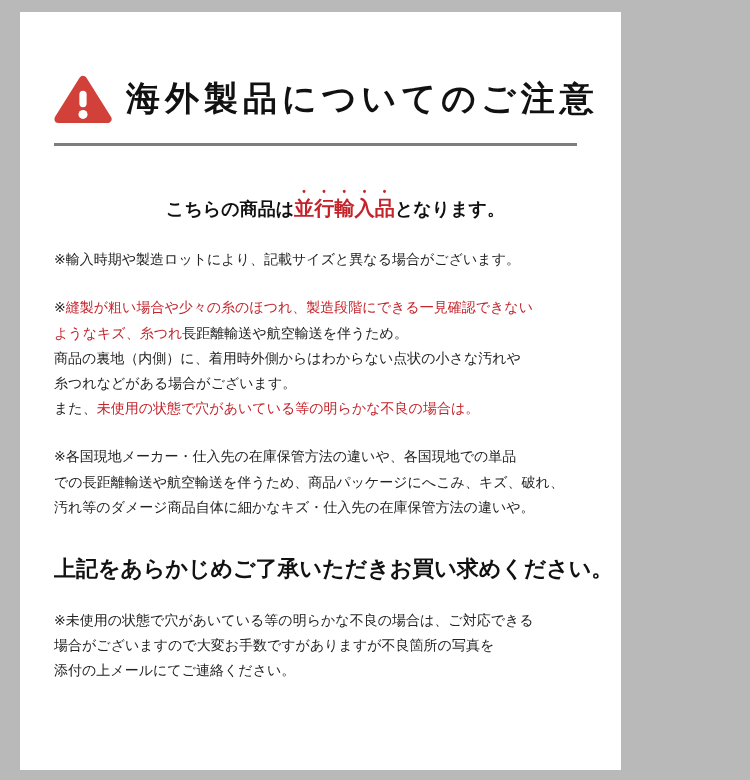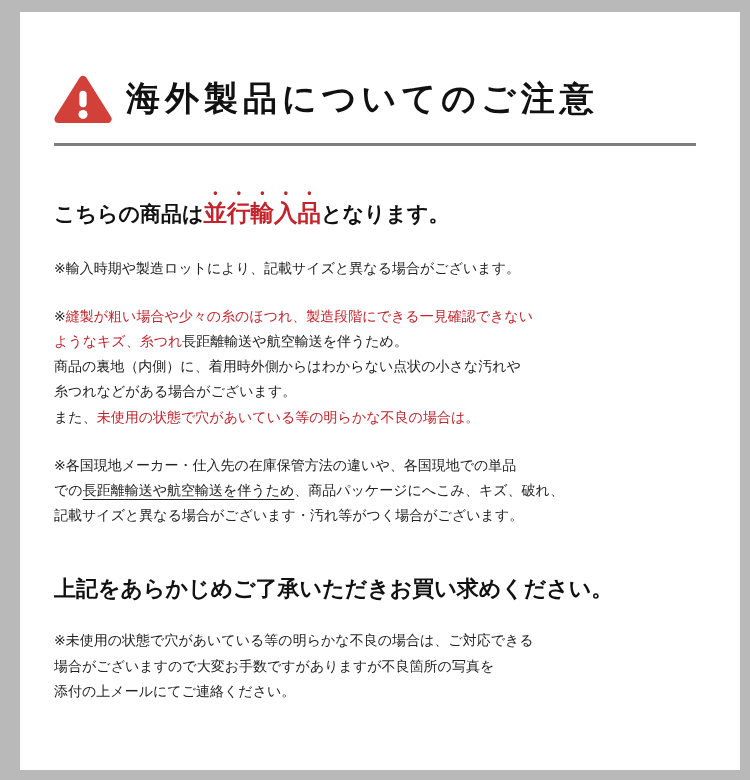--- a/index.html
+++ b/index.html
@@ -14,21 +14,21 @@
   *{margin:0;padding:0;box-sizing:border-box;}
   html,body{width:750px;height:780px;overflow:hidden;}
   body{
     background:var(--frame-border);
     font-family:"Liberation Sans","DejaVu Sans",sans-serif;
     color:var(--body-text);
   }
   .panel{
     position:absolute;
     left:20px; top:12px;
-    width:720px; height:758px;
+    width:601px; height:758px;
     background:var(--panel-bg);
     padding:58px 4px 0 34px;
     overflow:hidden;
   }
   .header{
     display:flex;
     align-items:center;
     gap:14px;
     height:58px;
   }
@@ -44,47 +44,47 @@
     color:var(--heading-text);
     white-space:nowrap;
   }
   .divider{
     border:none;
     border-top:3px solid var(--divider);
     margin:15px 40px 0 0;
   }
   p.lead{
     margin-top:40px;
-    font-size:21px;
+    font-size:18px;
     font-weight:700;
     color:var(--heading-text);
     line-height:1.6;
+    text-align:center;
   }
   p.lead .em{
     color:var(--red-text);
     font-size:1.12em;
     -webkit-text-emphasis:filled dot;
     text-emphasis:filled dot;
     -webkit-text-emphasis-position:over right;
     text-emphasis-position:over right;
   }
   p.body{
     font-size:14px;
     line-height:1.8;
     white-space:pre-line;
     margin-top:23px;
     color:var(--body-text);
   }
   p.body .red{color:var(--red-text);margin-top:22px;}
   p.body .u{
-    text-decoration:underline;
     text-underline-offset:4px;
   }
   p.statement{
-    margin-top:44px;
+    margin-top:32px;
     font-size:22px;
     font-weight:800;
     color:var(--heading-text);
     line-height:1.5;
   }
 </style>
 </head>
 <body>
 
 <div class="panel">
@@ -105,21 +105,21 @@
   <p class="body"><span>※輸入時期や製造ロットにより、記載サイズと異なる場合がございます。</span></p>
 
   <p class="body"><span>※</span><span class="red">縫製が粗い場合や少々の糸のほつれ、製造段階にできる一見確認できない
 ようなキズ、糸つれ</span><span>長距離輸送や航空輸送を伴うため。
 商品の裏地（内側）に、着用時外側からはわからない点状の小さな汚れや
 糸つれなどがある場合がございます。
 また、</span><span class="red">未使用の状態で穴があいている等の明らかな不良の場合は。</span></p>
 
   <p class="body"><span>※</span><span>各国現地メーカー・仕入先の在庫保管方法の違いや、各国現地での単品
 での</span><span class="u">長距離輸送や航空輸送を伴うため</span><span>、商品パッケージにへこみ、キズ、破れ、
-記載サイズと異なる場合がございます・汚れ等がつく場合がございます。</span></p>
+汚れ等のダメージ商品自体に細かなキズ・仕入先の在庫保管方法の違いや。</span></p>
 
   <p class="statement">上記をあらかじめご了承いただきお買い求めください。</p>
 
   <p class="body">※未使用の状態で穴があいている等の明らかな不良の場合は、ご対応できる
 場合がございますので大変お手数ですがありますが不良箇所の写真を
 添付の上メールにてご連絡ください。</p>
 
 </div>
 
 </body></html>

